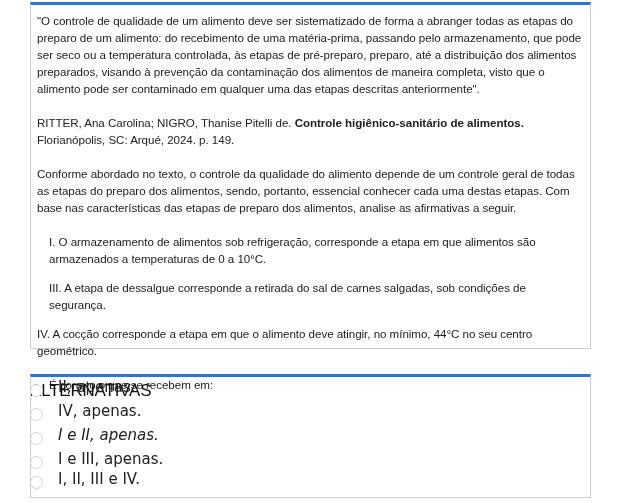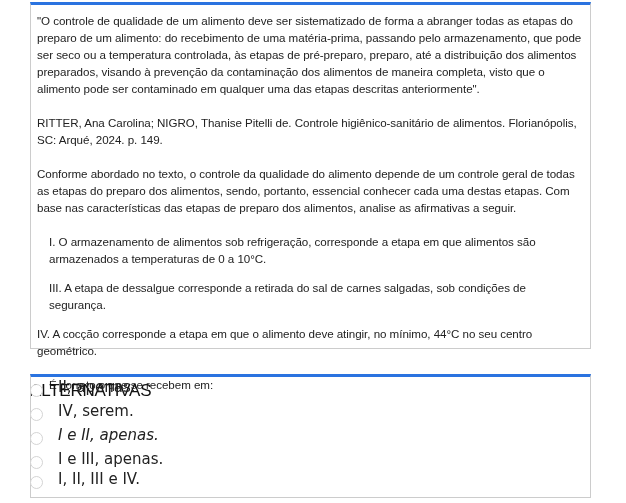--- a/index.html
+++ b/index.html
@@ -36,21 +36,21 @@
     line-height: 17px;
     letter-spacing: -0.05px;
   }
   .question-body p {
     margin: 0 0 17px 0;
   }
   .question-body p.tight {
     margin: 12px;
   }
   .question-body b {
-    font-weight: normal;
+    font-weight: bold;
   }
   .alt-header {
     position: absolute;
     left: 30px;
     top: 369px;
     font-size: 17px;
     font-weight: normal;
     color: #111111;
     letter-spacing: -0.2px;
     margin-top: 12px;
@@ -111,21 +111,21 @@
 
 <div class="alt-header">ALTERNATIVAS</div>
 
 <div class="alt-box">
   <div class="alt-item" style="top:0px;">
     <span class="radio"></span>
     <span class="alt-label">II, apenas.</span>
   </div>
   <div class="alt-item" style="top:24px;">
     <span class="radio"></span>
-    <span class="alt-label">IV, serem.</span>
+    <span class="alt-label">IV, apenas.</span>
   </div>
   <div class="alt-item" style="top:48px;font-style:italic;">
     <span class="radio"></span>
     <span class="alt-label">I e II, apenas.</span>
   </div>
   <div class="alt-item" style="top:72px;text-align:right;">
     <span class="radio"></span>
     <span class="alt-label">I e III, apenas.</span>
   </div>
   <div class="alt-item" style="top:92px;">

